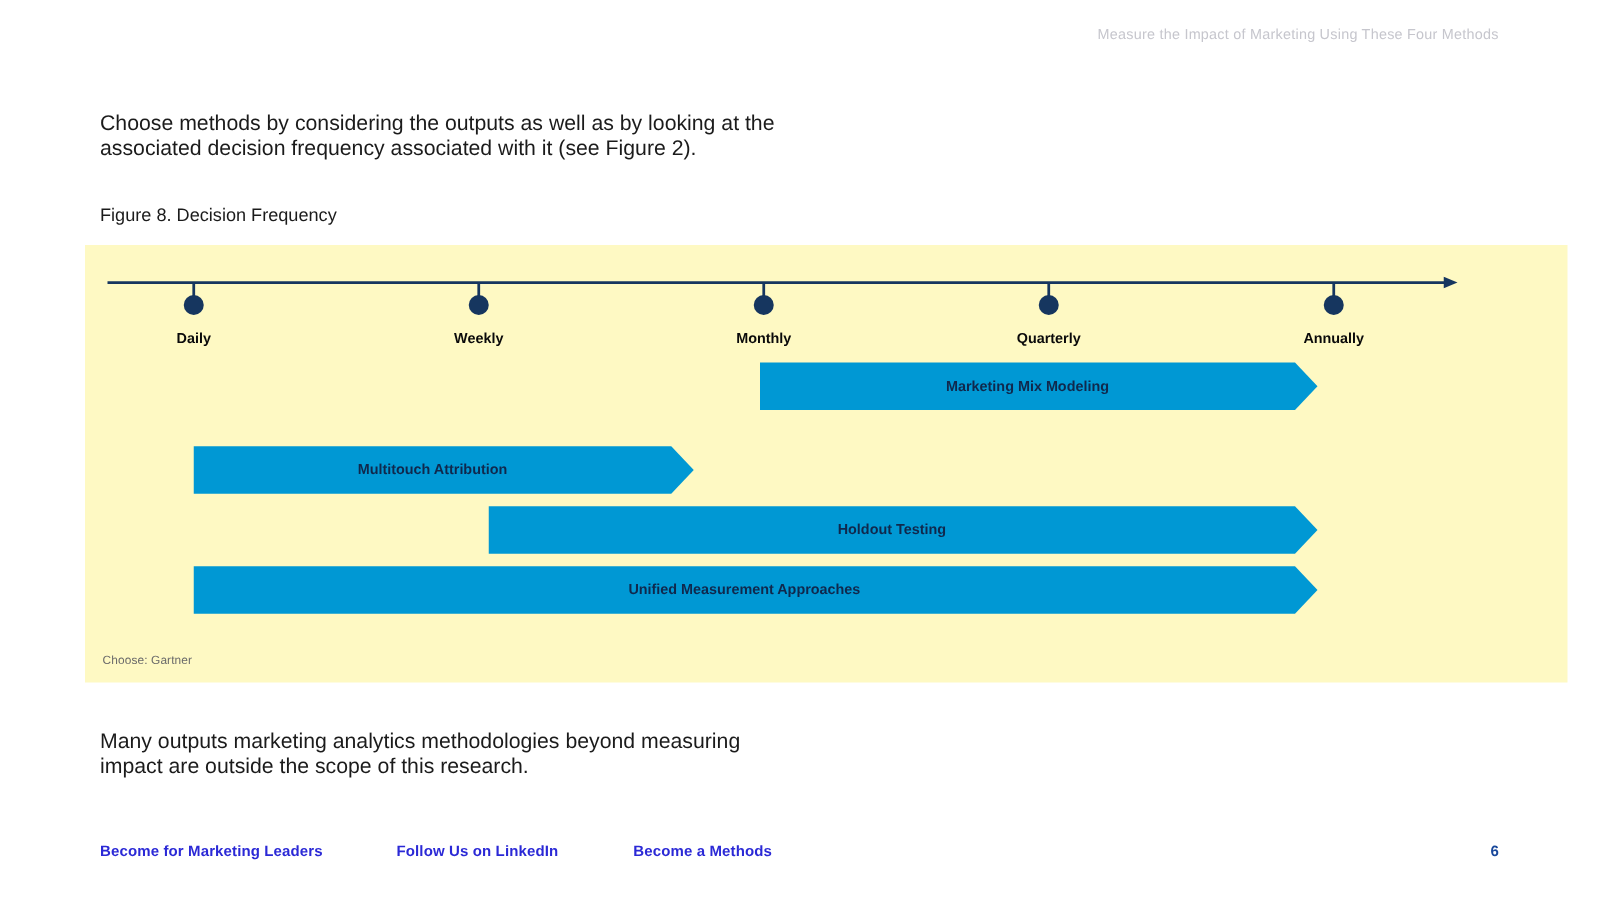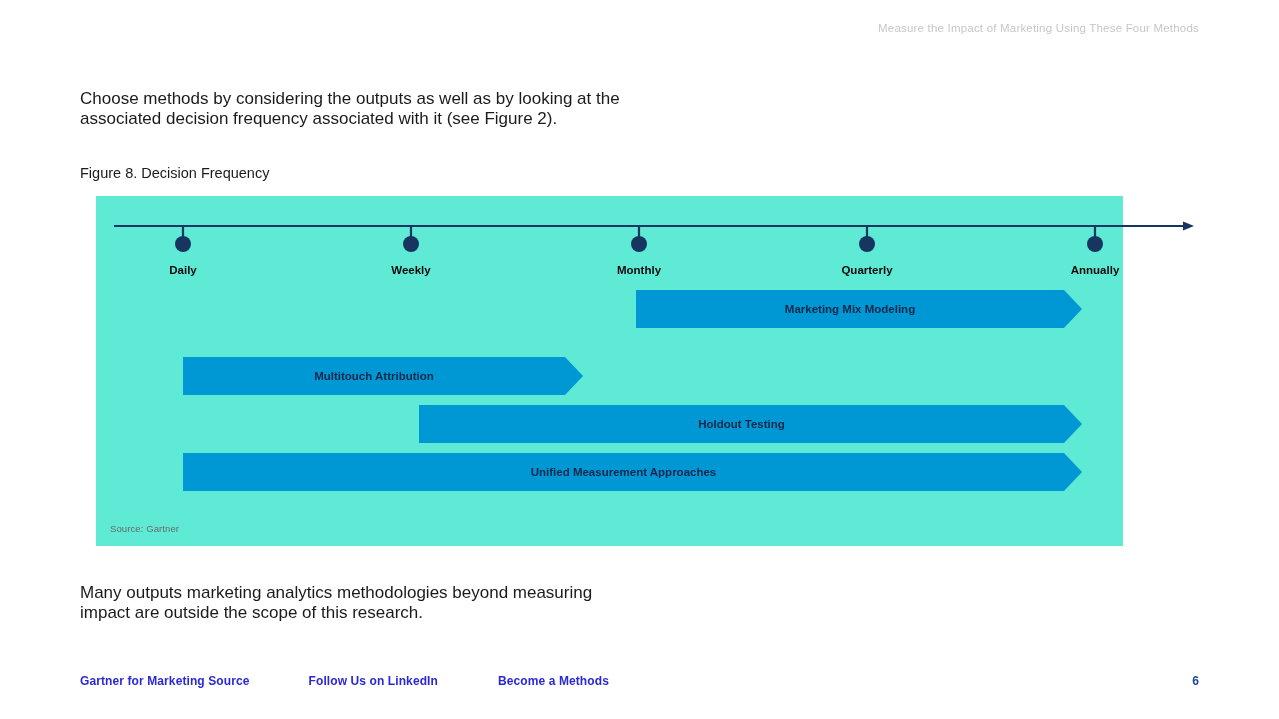--- a/index.html
+++ b/index.html
@@ -44,25 +44,25 @@
     left: 80px;
     top: 163px;
     font-size: 14.5px;
     color: #1b1b1b;
     line-height: 20px;
   }
 
   
   .figure-panel {
     position: absolute;
-    left: 96px;
+    left: 68px;
     top: 196px;
-    width: 1027px;
+    width: 1186px;
     height: 350px;
-    background: #5eead4;
+    background: #fef9c3;
   }
 
   .figure-svg {
     position: absolute;
     left: 0;
     top: 0;
     width: 1119px;
     height: 350px;
     display: block;
   }
@@ -176,24 +176,24 @@
         <g>
           <path d="M 323 209 L 968 209 L 986 228 L 968 247 L 323 247 Z" fill="#0098d4"></path>
           <text x="645.5" y="228.5" class="bar-label">Holdout Testing</text>
         </g>
         <g>
           <path d="M 87 257 L 968 257 L 986 276 L 968 295 L 87 295 Z" fill="#0098d4"></path>
           <text x="527.5" y="276.5" class="bar-label">Unified Measurement Approaches</text>
         </g>
       </g>
   </svg>
-  <div class="source-note">Source: Gartner</div>
+  <div class="source-note">Choose: Gartner</div>
 </div>
 
 <div class="body-para outro">Many outputs marketing analytics methodologies beyond measuring impact are outside the scope of this research.</div>
 
 <div class="doc-footer">
-  <a class="footer-link l0" href="#">Gartner for Marketing Source</a>
+  <a class="footer-link l0" href="#">Become for Marketing Leaders</a>
   <a class="footer-link l1" href="#">Follow Us on LinkedIn</a>
   <a class="footer-link l2" href="#">Become a Methods</a>
 </div>
 
 <div class="page-number">6</div>
 
 </body></html>

